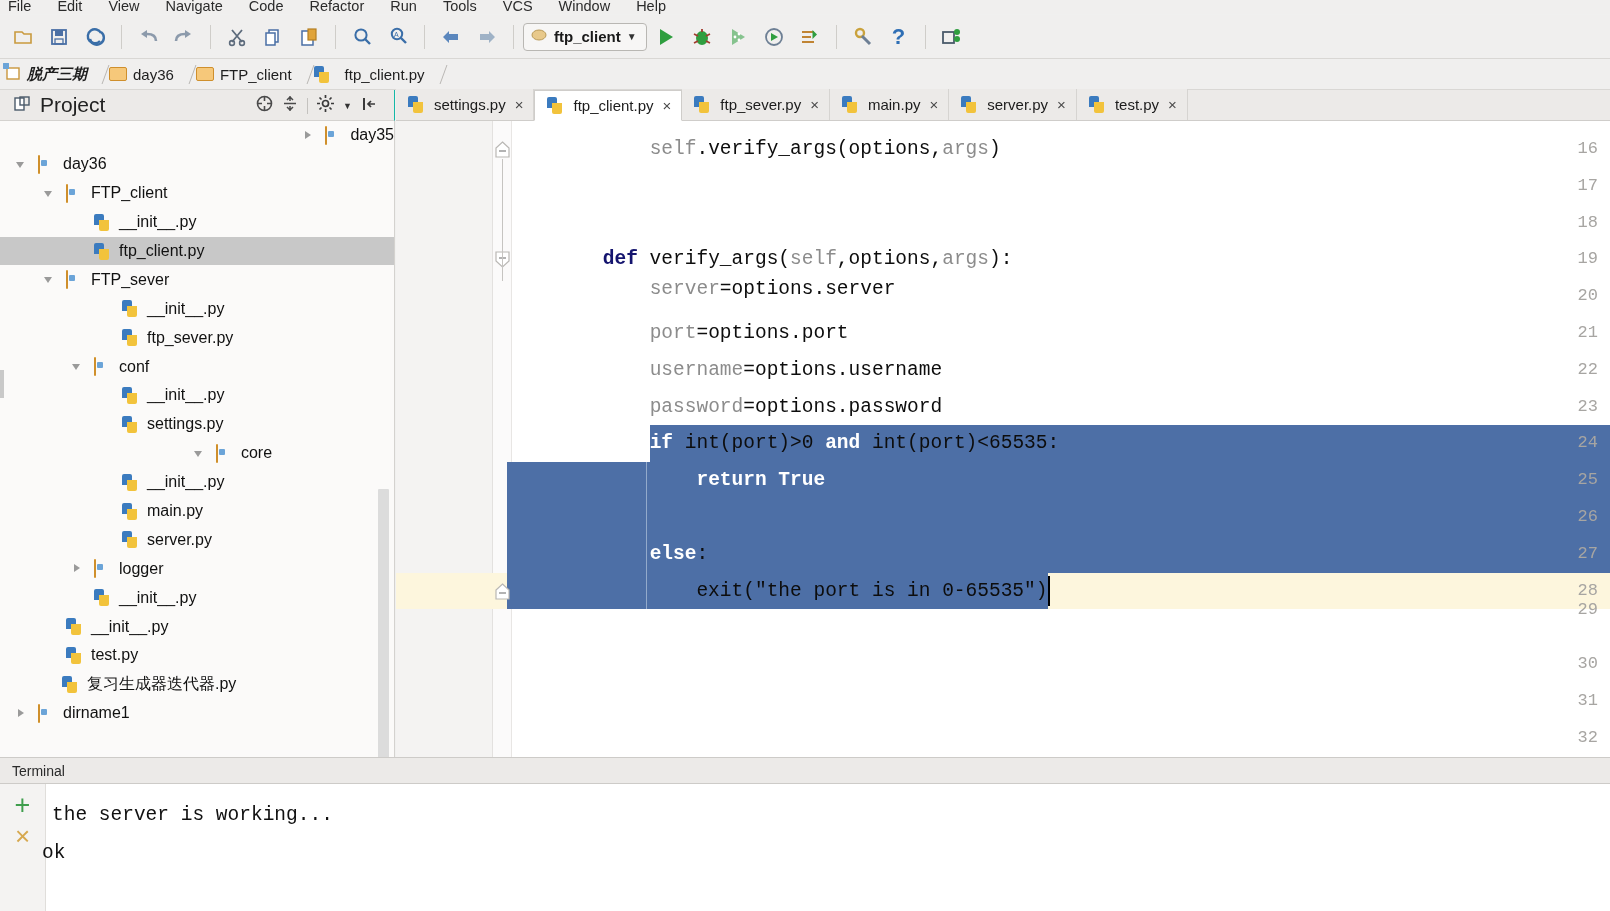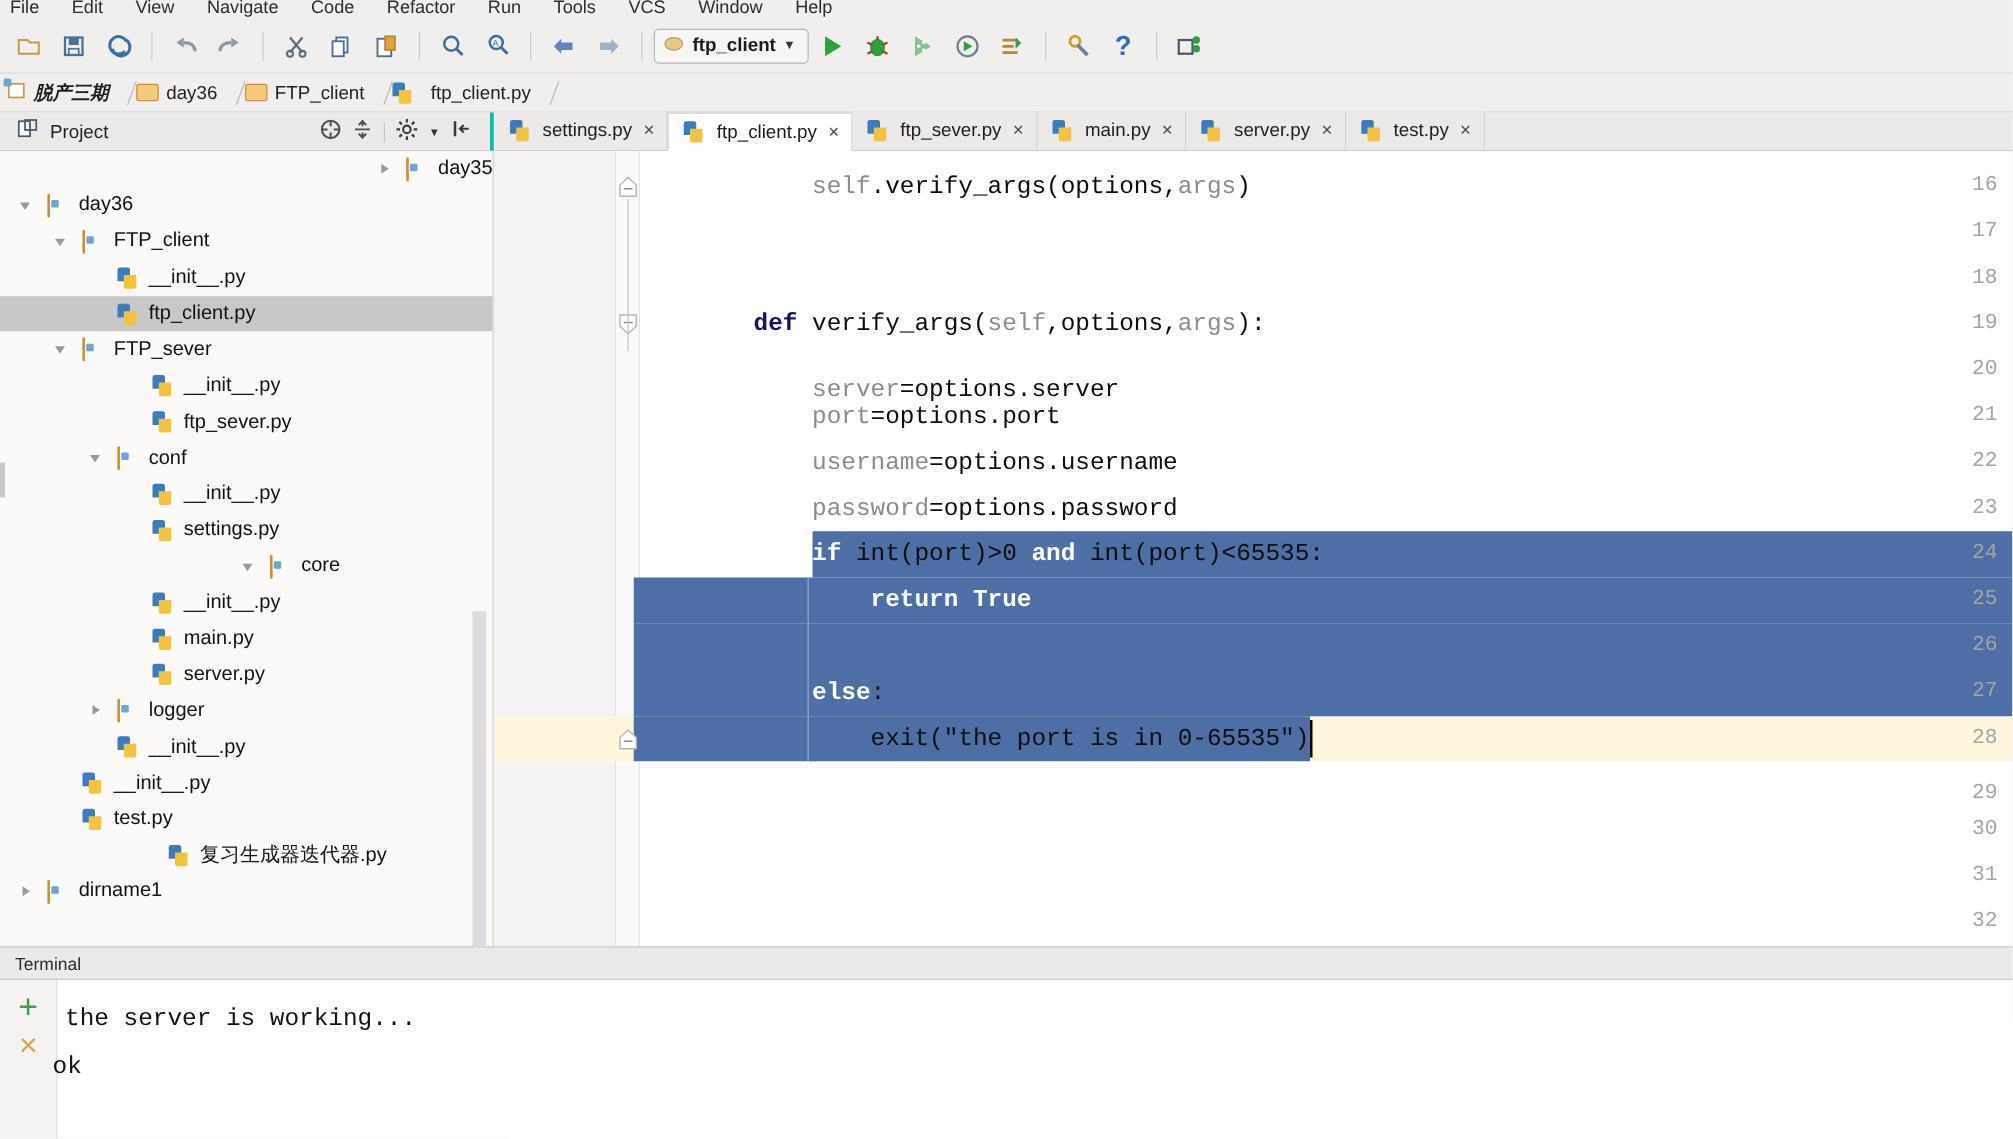--- a/index.html
+++ b/index.html
@@ -30,22 +30,22 @@
   .crumbs { position:absolute; left:0; top:59px; width:1610px; height:31px;
     background:#f0efee; border-bottom:1px solid #d9d7d4; display:flex; align-items:center;
     padding-left:2px; font-size:15px; color:#1e1e1e; }
   .crumb { display:flex; align-items:center; gap:6px; padding:0 9px 0 4px; height:31px; }
   .crumb-sep { width:9px; height:31px; position:relative; }
   .crumb-sep::after { content:""; position:absolute; left:0; top:6px; width:9px; height:19px;
     border-right:1px solid #b9b7b4; transform:skewX(-20deg); }
 
   
   .proj-head { position:absolute; left:0; top:90px; width:395px; height:31px;
-    background:#eceae8; border-bottom:1px solid #d4d2cf; border-right:3px solid #14b8a6;
-    display:flex; align-items:center; padding:0 6px 0 14px; font-size:15px; color:#222; }
+    background:#eceae8; border-bottom:1px solid #d4d2cf; border-right:1px solid #14b8a6;
+    display:flex; align-items:center; padding:0 6px 0 14px; font-size:21px; color:#222; }
   .proj-head .sp { flex:1; }
   .proj-tools { position:absolute; left:250px; top:90px; width:145px; height:31px;
     display:flex; align-items:center; gap:9px; padding-left:6px; }
 
   .proj-body { position:absolute; left:0; top:121px; width:395px; height:636px;
     background:#fbfaf9; border-right:1px solid #d4d2cf; overflow:hidden; }
   .row { height:28.9px; display:flex; align-items:center; font-size:16px; color:#111;
     white-space:nowrap; }
   .row.sel { background:#c8c8c8; }
   .arrow { width:15px; height:15px; flex:0 0 15px; position:relative; }
@@ -431,21 +431,21 @@
         <div class="row" style="padding-left: 42px;">
           <span class="arrow" style="margin-right: 9px;"></span>
           <span class="ic"><span class="pyf"></span></span>
           <span>__init__.py</span>
         </div>
         <div class="row" style="padding-left: 42px;">
           <span class="arrow" style="margin-right: 9px;"></span>
           <span class="ic"><span class="pyf"></span></span>
           <span>test.py</span>
         </div>
-        <div class="row" style="padding-left: 67px; margin-left: 44px;">
+        <div class="row" style="padding-left: 38px;">
           <span class="arrow" style="margin-right: 9px;"></span>
           <span class="ic"><span class="pyf"></span></span>
           <span>复习生成器迭代器.py</span>
         </div>
         <div class="row" style="padding-left: 14px;">
           <span class="arrow r" style="margin-right: 9px;"></span>
           <span class="ic"><span class="folder"></span></span>
           <span>dirname1</span>
         </div>
       </div>
@@ -501,37 +501,37 @@
         <div class="selband" style="left: 111px; top: 414.8px; width: 1103px; height: 36.8px; background: rgb(77, 111, 166);"></div>
         <div class="selband" style="left: 111px; top: 451.6px; width: 541.24px; height: 36.8px; background: rgb(77, 111, 166);"></div>
         <div class="indent" style="left: 249.76px; top: 341.2px; height: 147.2px; background: rgb(147, 170, 203);"></div>
         <div class="ln" style="top: 18px;">16</div>
         <div class="ctext" style="left: 160px; top: 10px;">        <span class="dim">self</span>.verify_args(options,<span class="dim">args</span>)</div>
         <div class="ln" style="top: 54.8px;">17</div>
         <div class="ln" style="top: 91.6px;">18</div>
         <div class="ln" style="top: 128.4px;">19</div>
         <div class="ctext" style="left: 160px; top: 120.4px;">    <span class="kw">def</span> verify_args(<span class="dim">self</span>,options,<span class="dim">args</span>):</div>
         <div class="ln" style="top: 165.2px;">20</div>
-        <div class="ctext" style="left: 160px; top: 173px;">        <span class="dim">server</span>=options.server</div>
+        <div class="ctext" style="left: 160px; top: 150px;">        <span class="dim">server</span>=options.server</div>
         <div class="ln" style="top: 202px;">21</div>
         <div class="ctext" style="left: 160px; top: 194px;">        <span class="dim">port</span>=options.port</div>
         <div class="ln" style="top: 238.8px;">22</div>
         <div class="ctext" style="left: 160px; top: 230.8px;">        <span class="dim">username</span>=options.username</div>
         <div class="ln" style="top: 275.6px;">23</div>
         <div class="ctext" style="left: 160px; top: 267.6px;">        <span class="dim">password</span>=options.password</div>
         <div class="ln" style="top: 312.4px;">24</div>
         <div class="ctext selrow" style="left: 160px; top: 304.4px;">        <span class="kw">if</span> int(port)&gt;0 <span class="kw">and</span> int(port)&lt;65535:</div>
         <div class="ln" style="top: 349.2px;">25</div>
         <div class="ctext selrow" style="left: 160px; top: 341.2px;">            <span class="kw">return</span> <span class="kw">True</span></div>
         <div class="ln" style="top: 386px;">26</div>
         <div class="ln" style="top: 422.8px;">27</div>
         <div class="ctext selrow" style="left: 160px; top: 414.8px;">        <span class="kw">else</span>:</div>
         <div class="ln" style="top: 459.6px;">28</div>
         <div class="ctext selrow" style="left: 160px; top: 451.6px;">            exit("the port is in 0-65535")</div>
-        <div class="ln" style="top: 504px;">29</div>
+        <div class="ln" style="top: 479px;">29</div>
         <div class="ln" style="top: 533.2px;">30</div>
         <div class="ln" style="top: 570px;">31</div>
         <div class="ln" style="top: 606.8px;">32</div>
         <div class="caret" style="left: 652.24px; top: 454.6px; height: 30.8px;"></div>
         <div class="foldmark" style="left: 98px; top: 20px;"><svg width="17" height="17" viewBox="0 0 17 17">
             <path d="M8.5 1L15 7v9H2V7z" fill="#fff" stroke="#b9b7b4" stroke-width="1.2"></path>
             <path d="M5 10h7" stroke="#8a8a8a" stroke-width="1.3"></path>
           </svg></div>
         <div class="foldmark" style="left: 98px; top: 130.4px;"><svg width="17" height="17" viewBox="0 0 17 17">
             <path d="M2 1h13v9l-6.5 6L2 10z" fill="#fff" stroke="#b9b7b4" stroke-width="1.2"></path>

